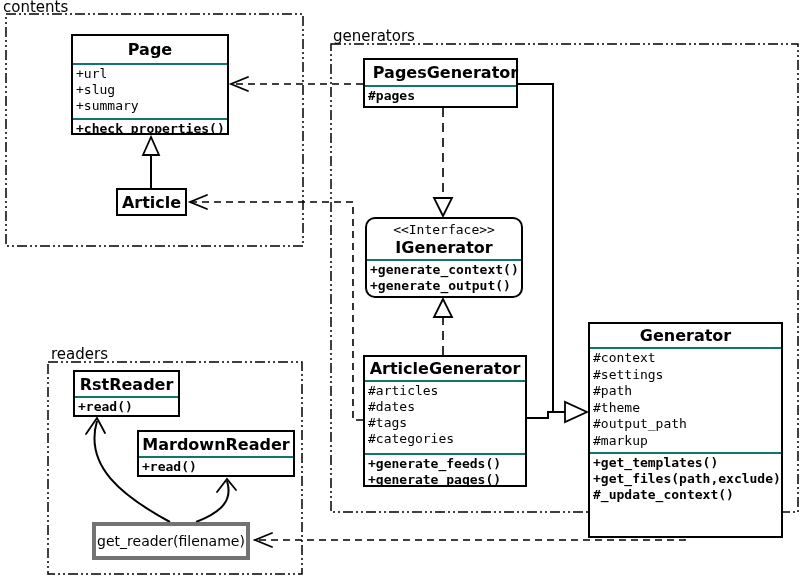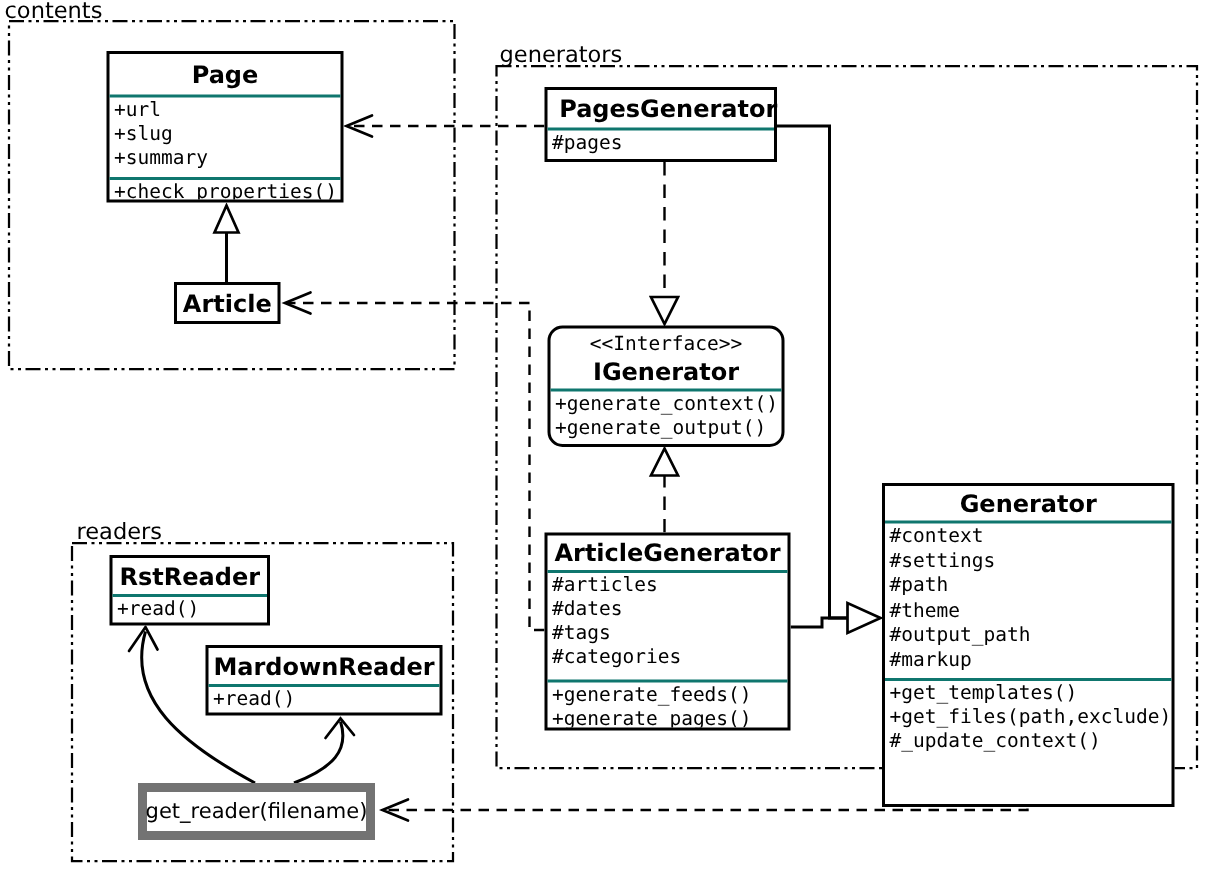--- a/index.html
+++ b/index.html
@@ -10,22 +10,22 @@
   .cls{position:absolute;background:#fff;border:2px solid #000;box-sizing:border-box;
        display:flex;flex-direction:column;color:#000;}
   .cls-title{display:flex;align-items:center;justify-content:center;
              font-weight:bold;font-size:16px;flex:0 0 auto;}
   .cls-sec{border-top:2px solid #0f766e;font-family:"DejaVu Sans Mono","Liberation Mono",monospace;
            font-size:13px;line-height:16px;padding:1px 0 0 3px;flex:0 0 auto;overflow:hidden;}
   .cls-sec div{white-space:pre;}
   .cls-head{display:flex;flex-direction:column;align-items:center;justify-content:center;flex:0 0 auto;}
   .stereo{font-family:"DejaVu Sans Mono","Liberation Mono",monospace;font-size:13px;line-height:17px;}
   .iname{font-weight:bold;font-size:16px;line-height:20px;}
-  .grow{flex:1 1 auto;}
-  .plain-box{position:absolute;background:#fff;border:6px solid #737373;box-sizing:border-box;
+  .grow{flex:1 1 auto;font-weight:bold;}
+  .plain-box{position:absolute;background:#fff;border:4px solid #737373;box-sizing:border-box;
              display:flex;align-items:center;justify-content:center;font-size:14px;color:#000;}
   
   .pkgrect{stroke:#000;stroke-width:1.5;fill:none;stroke-dasharray:10 3 2 3 2 3;}
   .solid{stroke:#000;stroke-width:2;fill:none;}
   .dep{stroke:#000;stroke-width:1.6;fill:none;stroke-dasharray:7 5;}
   .real{stroke:#000;stroke-width:1.6;fill:none;stroke-dasharray:9 6;}
   .tri{fill:#fff;stroke:#000;stroke-width:1.8;}
   .openhead{stroke:#000;stroke-width:1.8;fill:none;stroke-linecap:round;}
 </style>
 </head>

